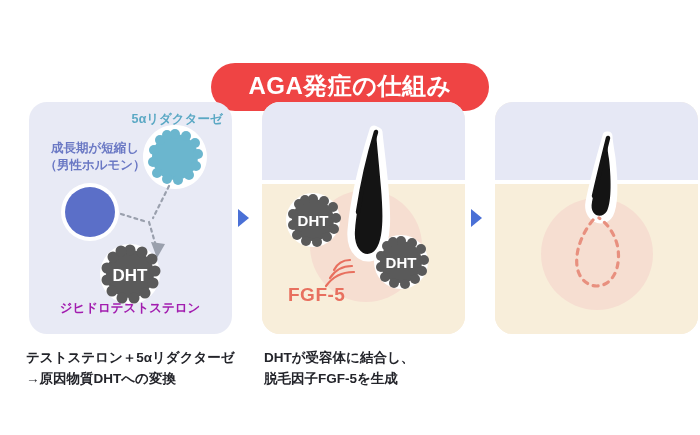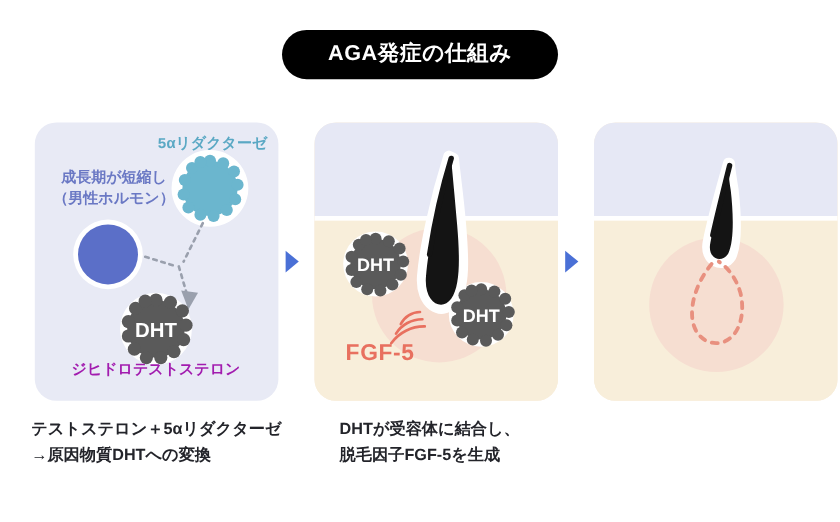--- a/index.html
+++ b/index.html
@@ -14,29 +14,30 @@
   }
 
   
   .title-wrap {
     width: 100%;
     display: flex;
     justify-content: center;
     padding-top: 25px;
   }
   .title-badge {
-    background: #000000;
+    background: #ef4444;
     color: #ffffff;
-    font-size: 18px;
+    font-size: 24px;
     font-weight: bold;
     letter-spacing: 0.5px;
     padding: 9px 38px 11px 38px;
     border-radius: 30px;
     line-height: 1.15;
     white-space: nowrap;
+    margin-top: 38px;
   }
 
   
   .panels {
     position: absolute;
     top: 102px;
     left: 0;
     width: 700px;
     height: 232px;
     display: flex;
@@ -143,21 +144,20 @@
     letter-spacing: 0.5px;
   }
 
   
   .captions {
     position: absolute;
     top: 348px;
     left: 0;
     width: 700px;
     display: flex;
-    gap: 19px;
   }
   .caption {
     flex: 0 0 auto;
     font-size: 13.5px;
     font-weight: bold;
     color: #23242a;
     line-height: 1.55;
   }
   .cap-1 { width: 232px; margin-left: 26px; }
   .cap-2 { width: 195px; margin-left: 6px; }

